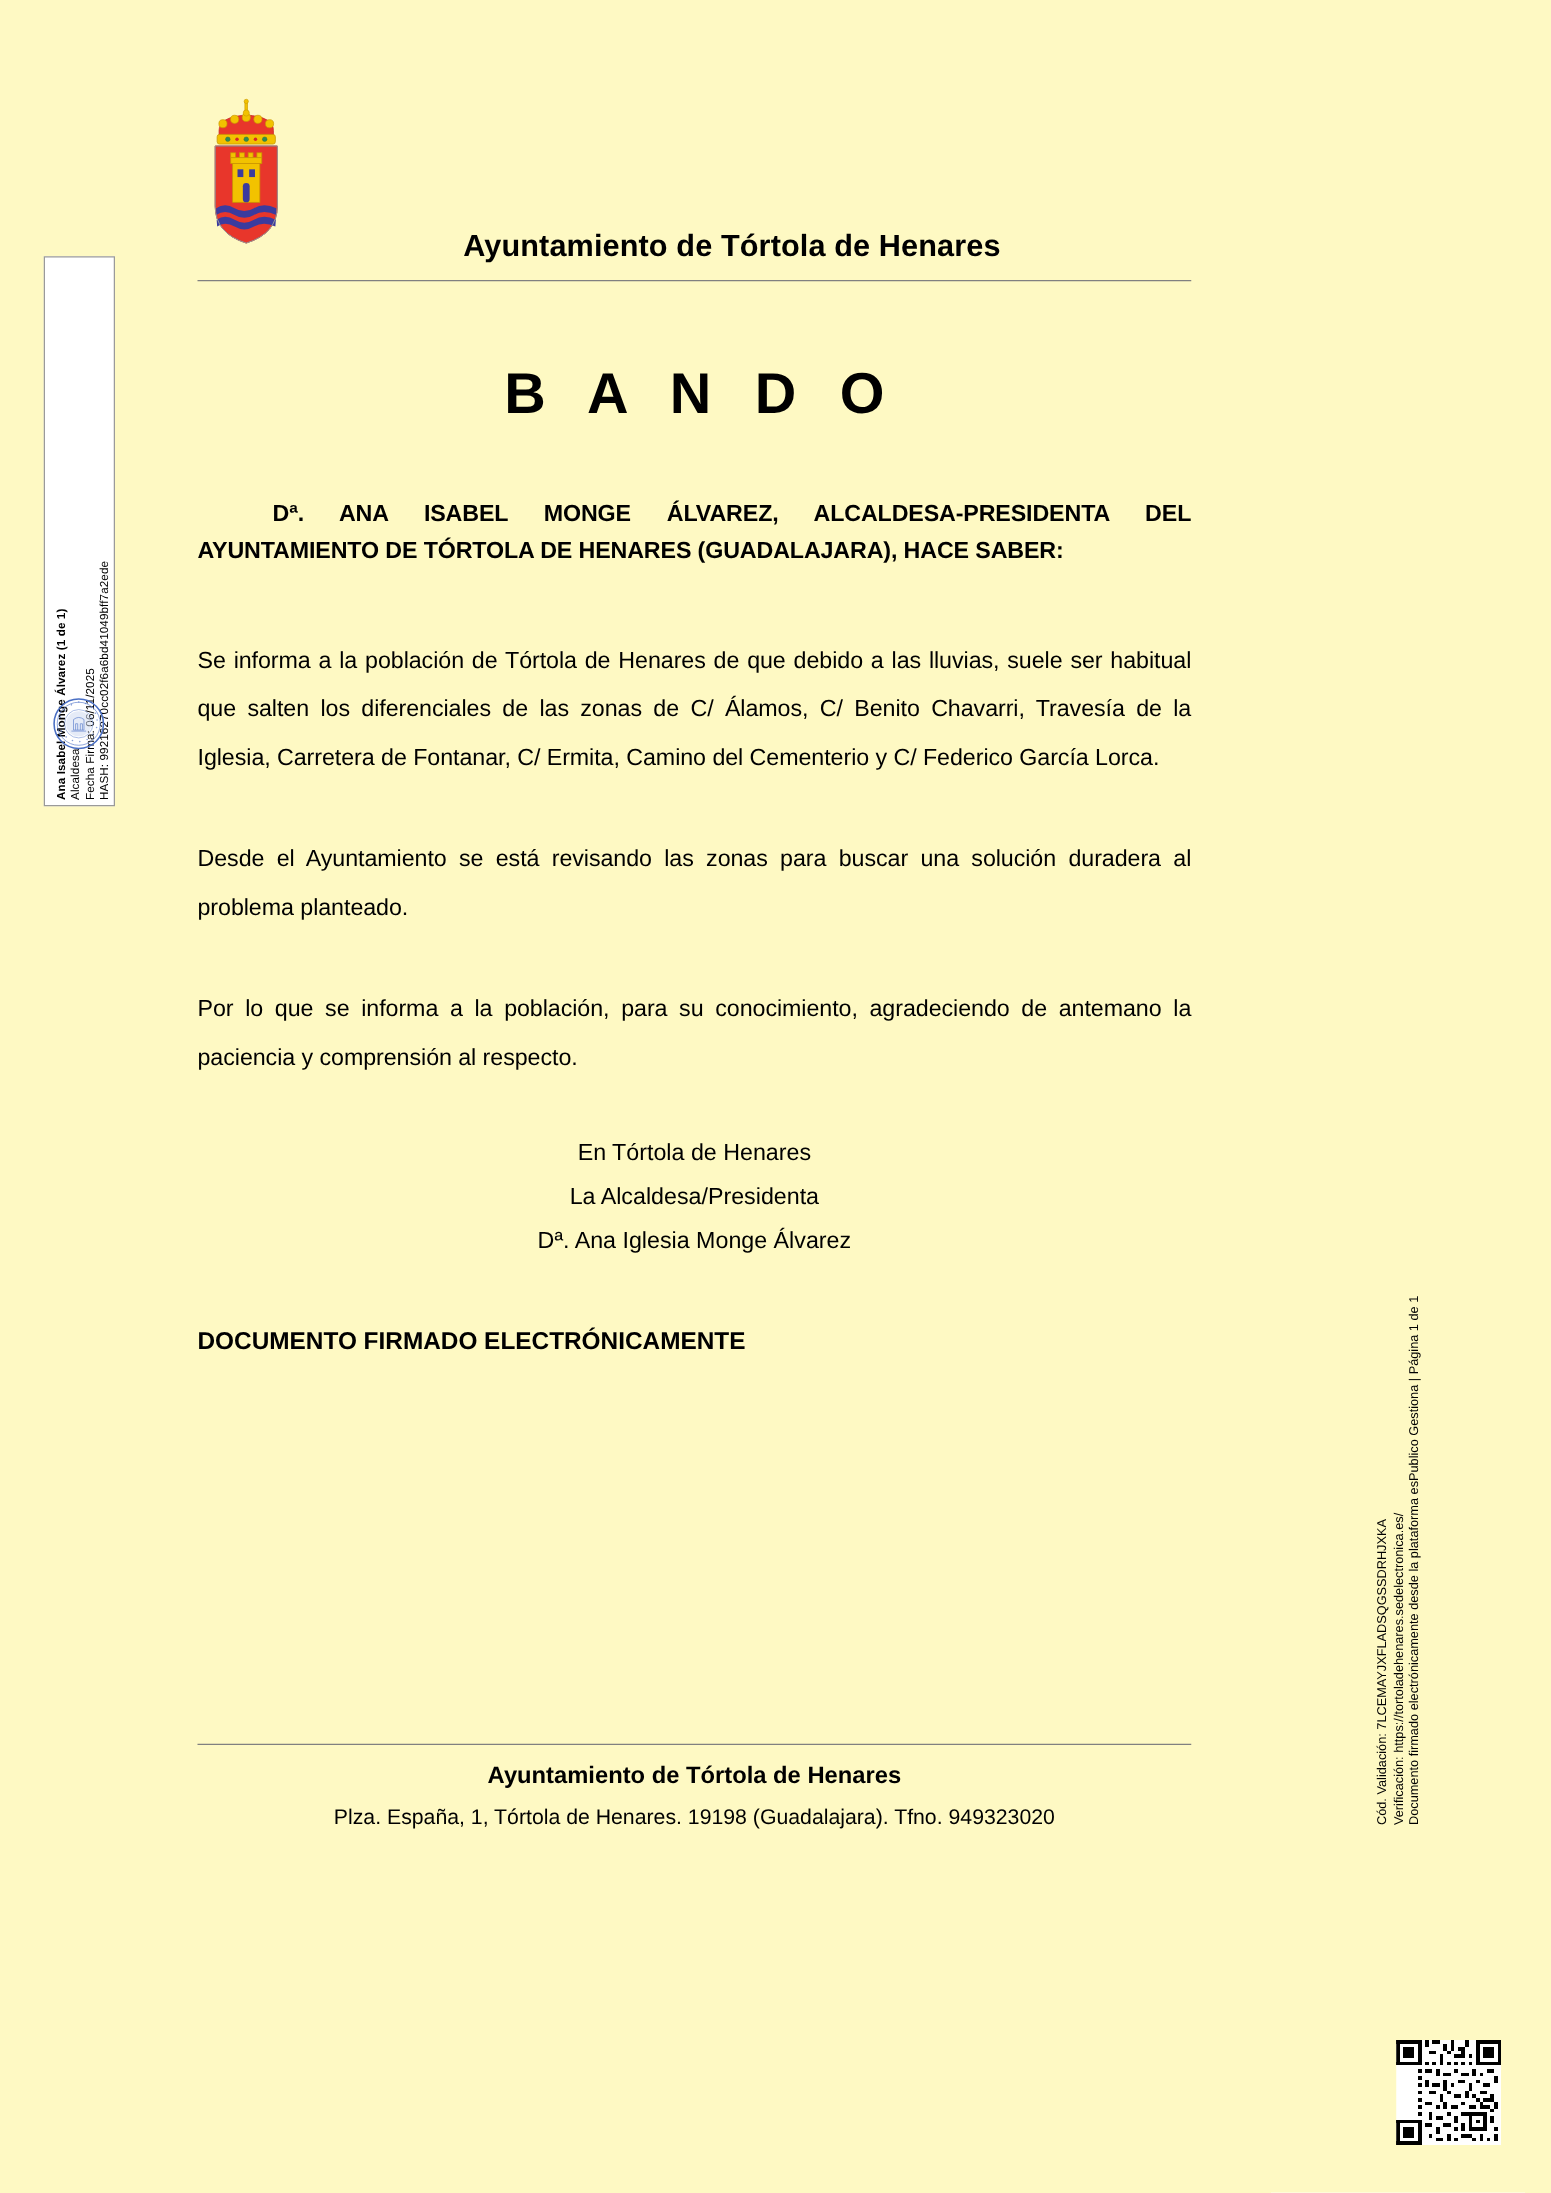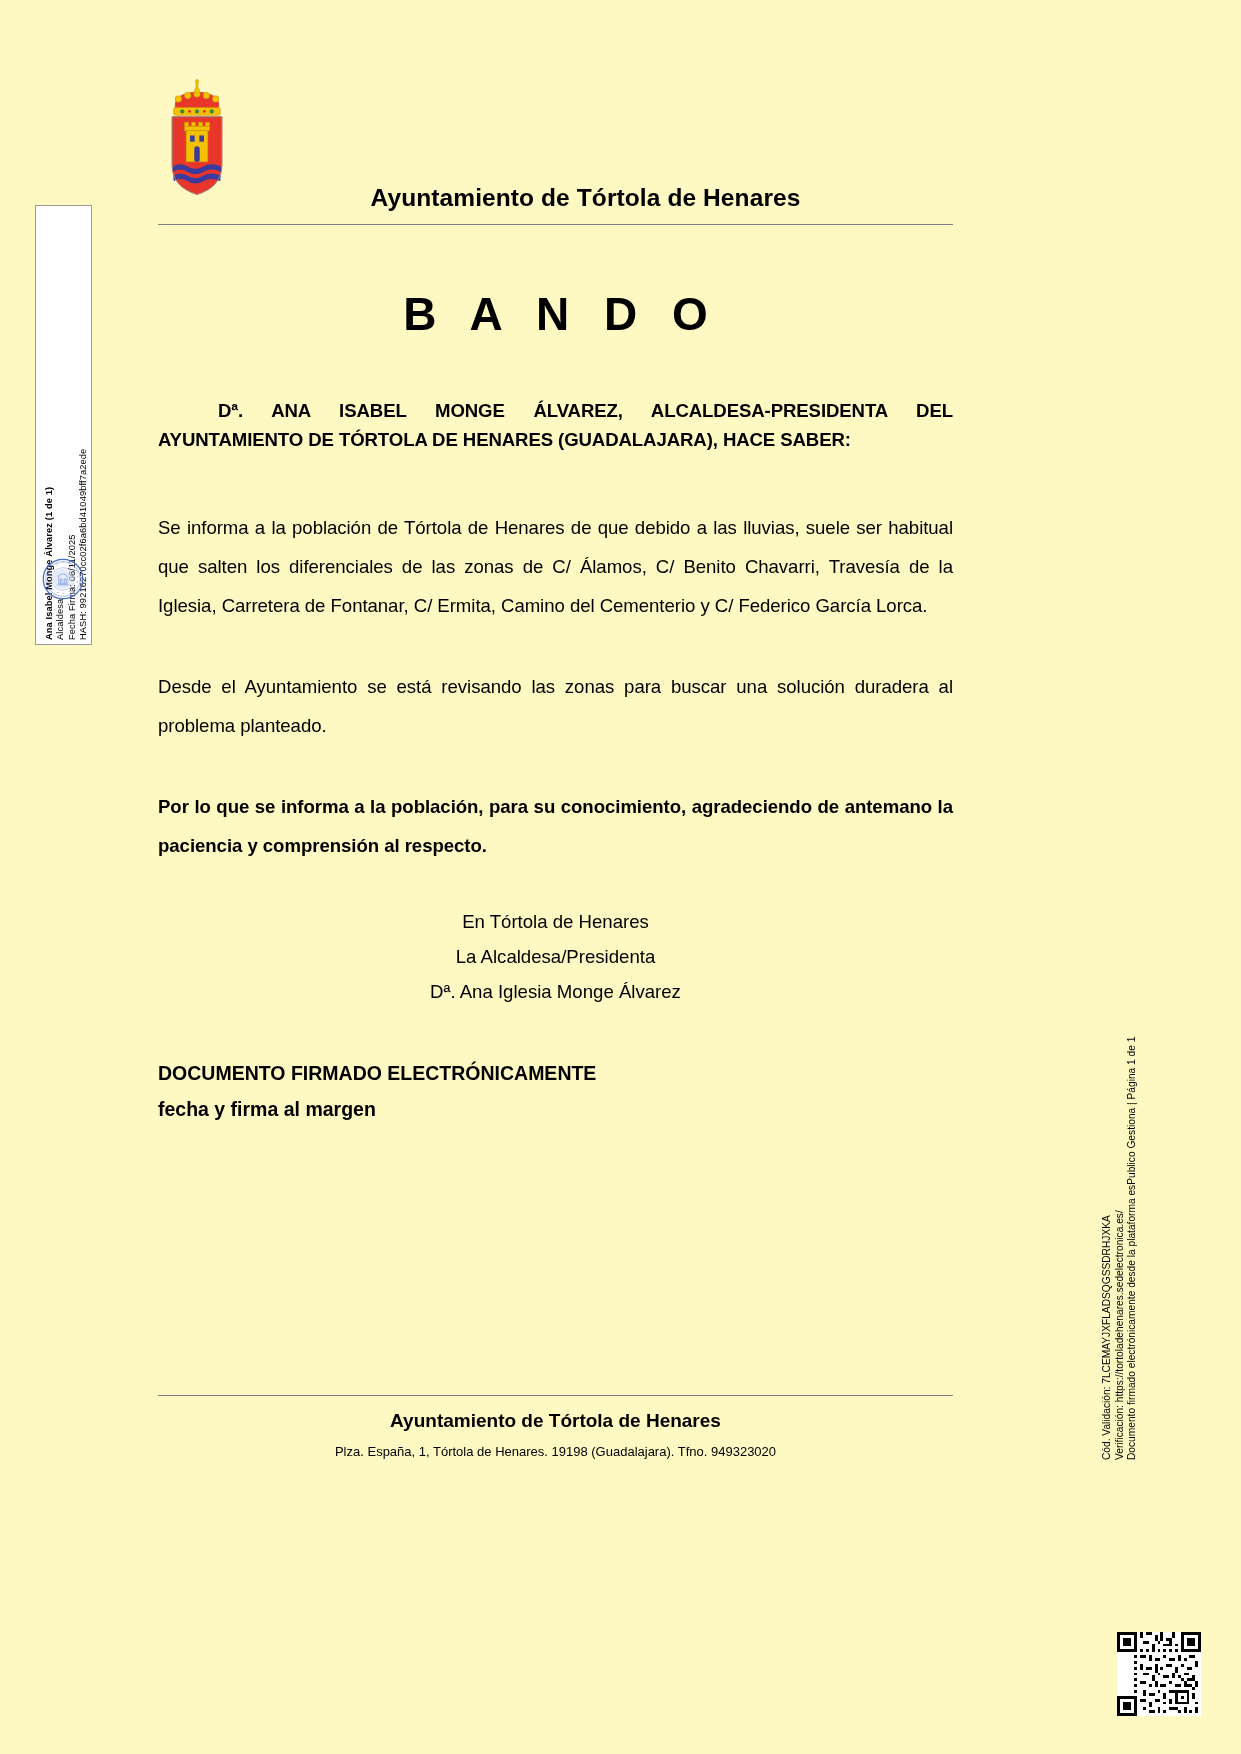--- a/index.html
+++ b/index.html
@@ -156,21 +156,21 @@
   .para {
     font-size: 18.6px;
     line-height: 39px;
     text-align: justify;
     text-align-last: left;
     margin: 0;
     letter-spacing: -0.05px;
   }
   .para.p1 { margin-top: 54px; }
   .para.p2 { margin-top: 42px; }
-  .para.p3 { margin-top: 42px; font-weight: bold; }
+  .para.p3 { margin-top: 42px; }
 
   .sign-block {
     margin-top: 39px;
     text-align: center;
     font-size: 18.6px;
     line-height: 35px;
   }
 
   .firmado {
     margin-top: 46px;
@@ -192,21 +192,21 @@
     border-top: 1.6px solid #808080;
   }
   .footer-title {
     text-align: center;
     font-size: 19px;
     font-weight: bold;
     margin-top: 14px;
   }
   .footer-addr {
     text-align: center;
-    font-size: 13px;
+    font-size: 17px;
     margin-top: 12px;
   }
 </style>
 </head>
 <body>
 
 <div class="page">
 
   <div class="sig-margin">
     <div class="sig-rot">
@@ -322,21 +322,20 @@
     <p class="para p3">Por lo que se informa a la población, para su conocimiento, agradeciendo de antemano la paciencia y comprensión al respecto.</p>
 
     <div class="sign-block">
       <div>En Tórtola de Henares</div>
       <div>La Alcaldesa/Presidenta</div>
       <div>Dª. Ana Iglesia Monge Álvarez</div>
     </div>
 
     <div class="firmado">
       <div>DOCUMENTO FIRMADO ELECTRÓNICAMENTE</div>
-      <div>fecha y firma al margen</div>
     </div>
   </div>
 
   <div class="footer">
     <div class="rule-bottom"></div>
     <div class="footer-title">Ayuntamiento de Tórtola de Henares</div>
     <div class="footer-addr">Plza. España, 1, Tórtola de Henares. 19198 (Guadalajara). Tfno. 949323020</div>
   </div>
 
   <div class="val-margin">

